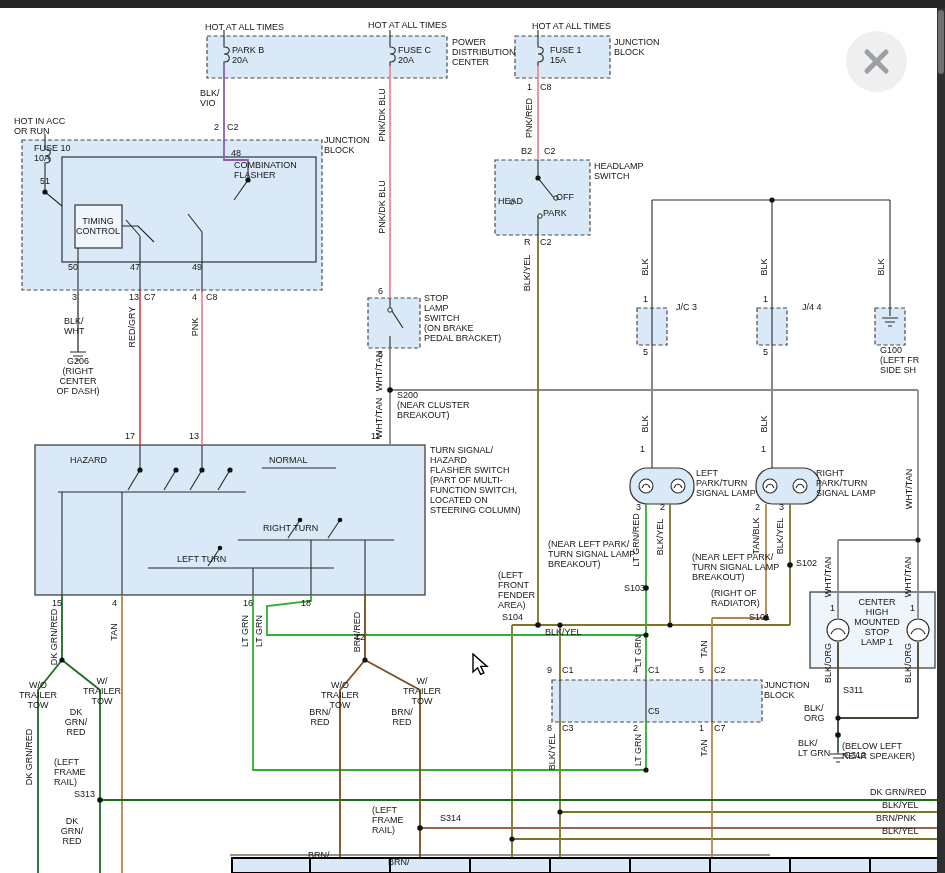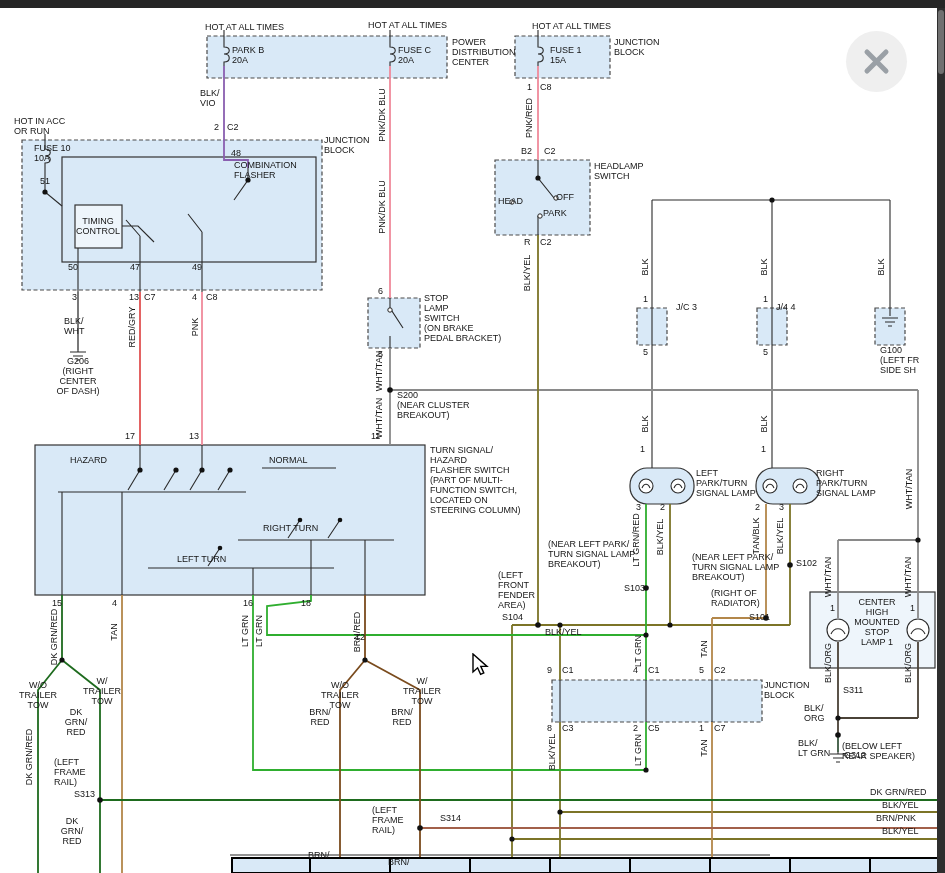--- a/index.html
+++ b/index.html
@@ -279,21 +279,21 @@
 <span class="lbl rot" style="left:245px;top:631px">LT GRN</span>
 <span class="lbl rot" style="left:259px;top:631px">LT GRN</span>
 <span class="lbl rot" style="left:357px;top:632px">BRN/RED</span>
 
 <span class="lbl rot" style="left:645px;top:267px">BLK</span>
 <span class="lbl rot" style="left:764px;top:267px">BLK</span>
 <span class="lbl rot" style="left:881px;top:267px">BLK</span>
 <span class="lbl rot" style="left:645px;top:424px">BLK</span>
 <span class="lbl rot" style="left:764px;top:424px">BLK</span>
 <span class="lbl" style="left:676px;top:302px">J/C 3</span>
-<span class="lbl" style="left:776px;top:302px">J/4 4</span>
+<span class="lbl" style="left:802px;top:302px">J/4 4</span>
 <span class="lbl" style="left:880px;top:345px">G100
 (LEFT FR
 SIDE SH</span>
 <span class="lbl" style="left:643px;top:294px">1</span>
 <span class="lbl" style="left:643px;top:347px">5</span>
 <span class="lbl" style="left:763px;top:294px">1</span>
 <span class="lbl" style="left:763px;top:347px">5</span>
 <span class="lbl" style="left:640px;top:444px">1</span>
 <span class="lbl" style="left:761px;top:444px">1</span>
 <span class="lbl" style="left:636px;top:502px">3</span>
@@ -333,21 +333,21 @@
 BLOCK</span>
 <span class="lbl" style="left:547px;top:665px">9</span>
 <span class="lbl" style="left:562px;top:665px">C1</span>
 <span class="lbl" style="left:633px;top:665px">4</span>
 <span class="lbl" style="left:648px;top:665px">C1</span>
 <span class="lbl" style="left:699px;top:665px">5</span>
 <span class="lbl" style="left:714px;top:665px">C2</span>
 <span class="lbl" style="left:547px;top:723px">8</span>
 <span class="lbl" style="left:562px;top:723px">C3</span>
 <span class="lbl" style="left:633px;top:723px">2</span>
-<span class="lbl" style="left:648px;top:723px">C5</span>
+<span class="lbl" style="left:648px;top:706px">C5</span>
 <span class="lbl" style="left:699px;top:723px">1</span>
 <span class="lbl" style="left:714px;top:723px">C7</span>
 <span class="lbl rot" style="left:638px;top:651px">LT GRN</span>
 <span class="lbl rot" style="left:704px;top:649px">TAN</span>
 <span class="lbl rot" style="left:552px;top:752px">BLK/YEL</span>
 <span class="lbl rot" style="left:638px;top:750px">LT GRN</span>
 <span class="lbl rot" style="left:704px;top:748px">TAN</span>
 
 <span class="lbl rot" style="left:909px;top:489px">WHT/TAN</span>
 <span class="lbl rot" style="left:828px;top:577px">WHT/TAN</span>

